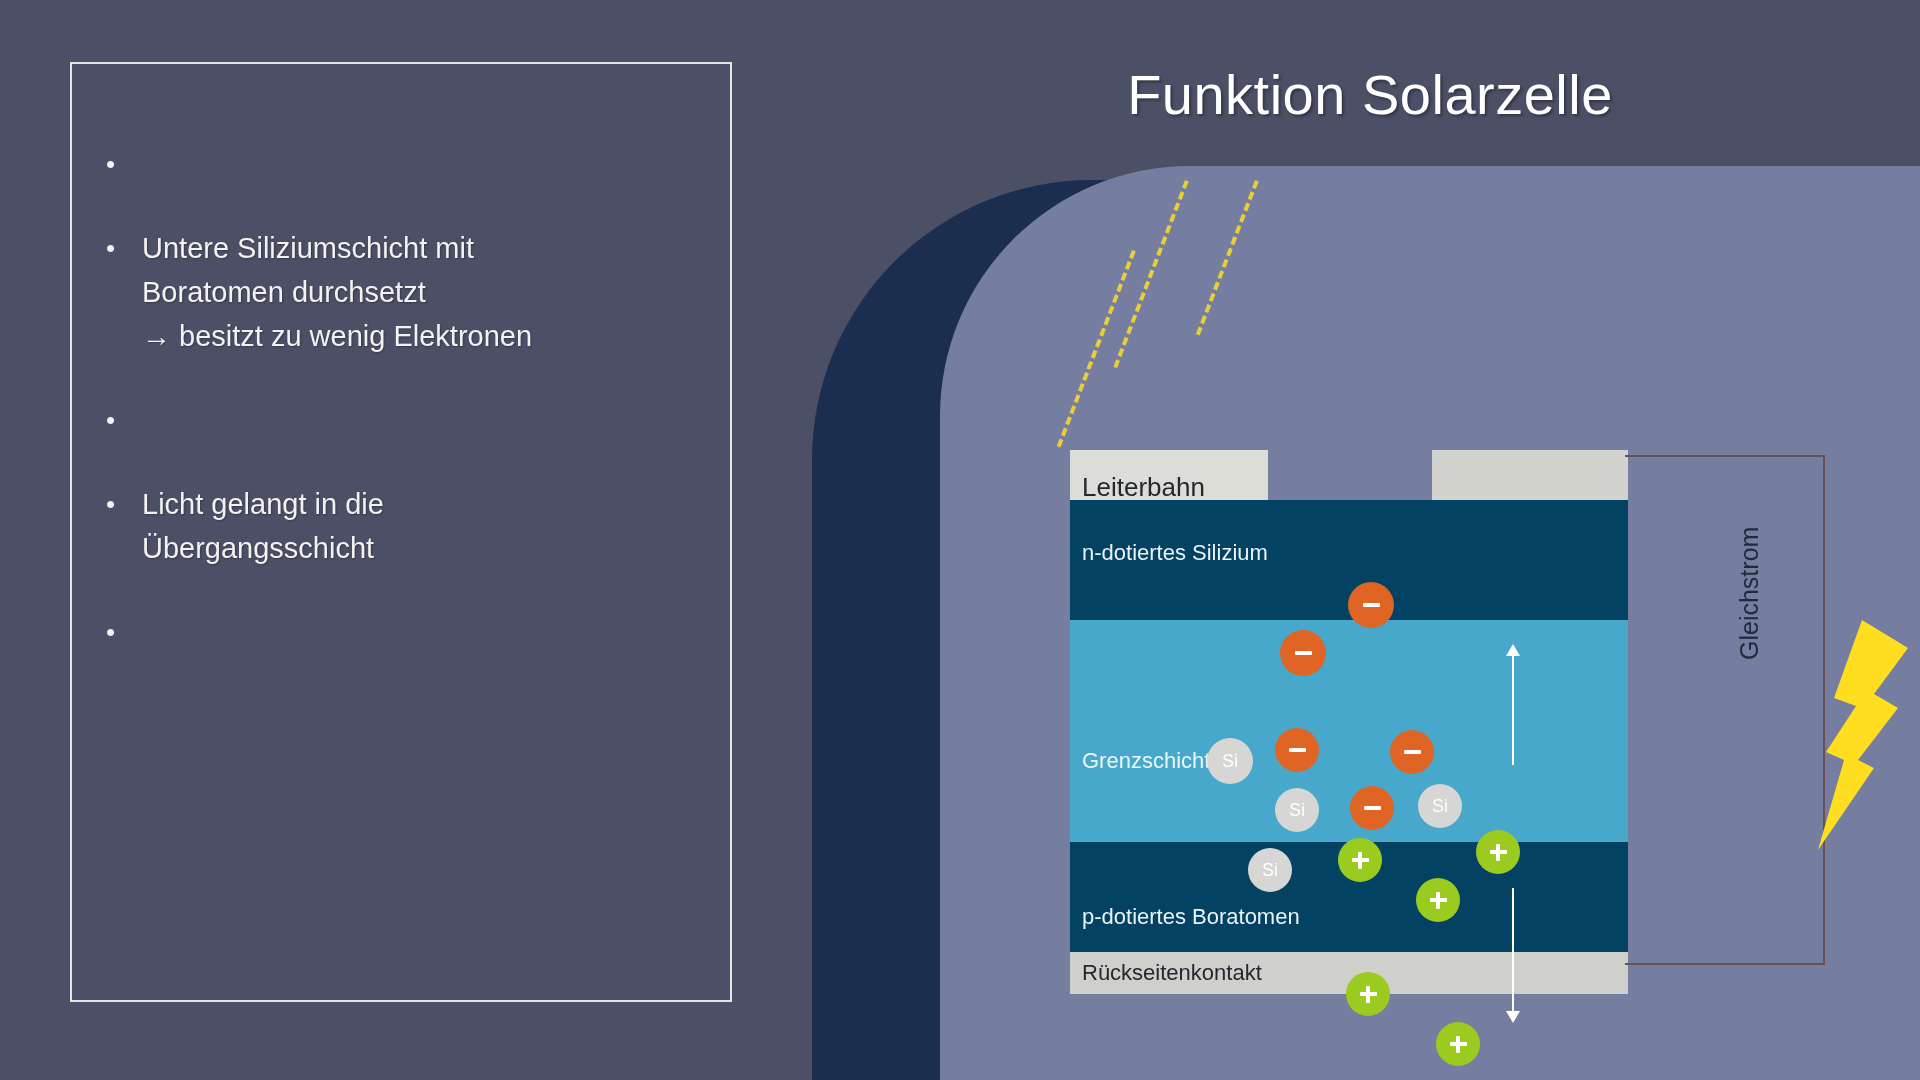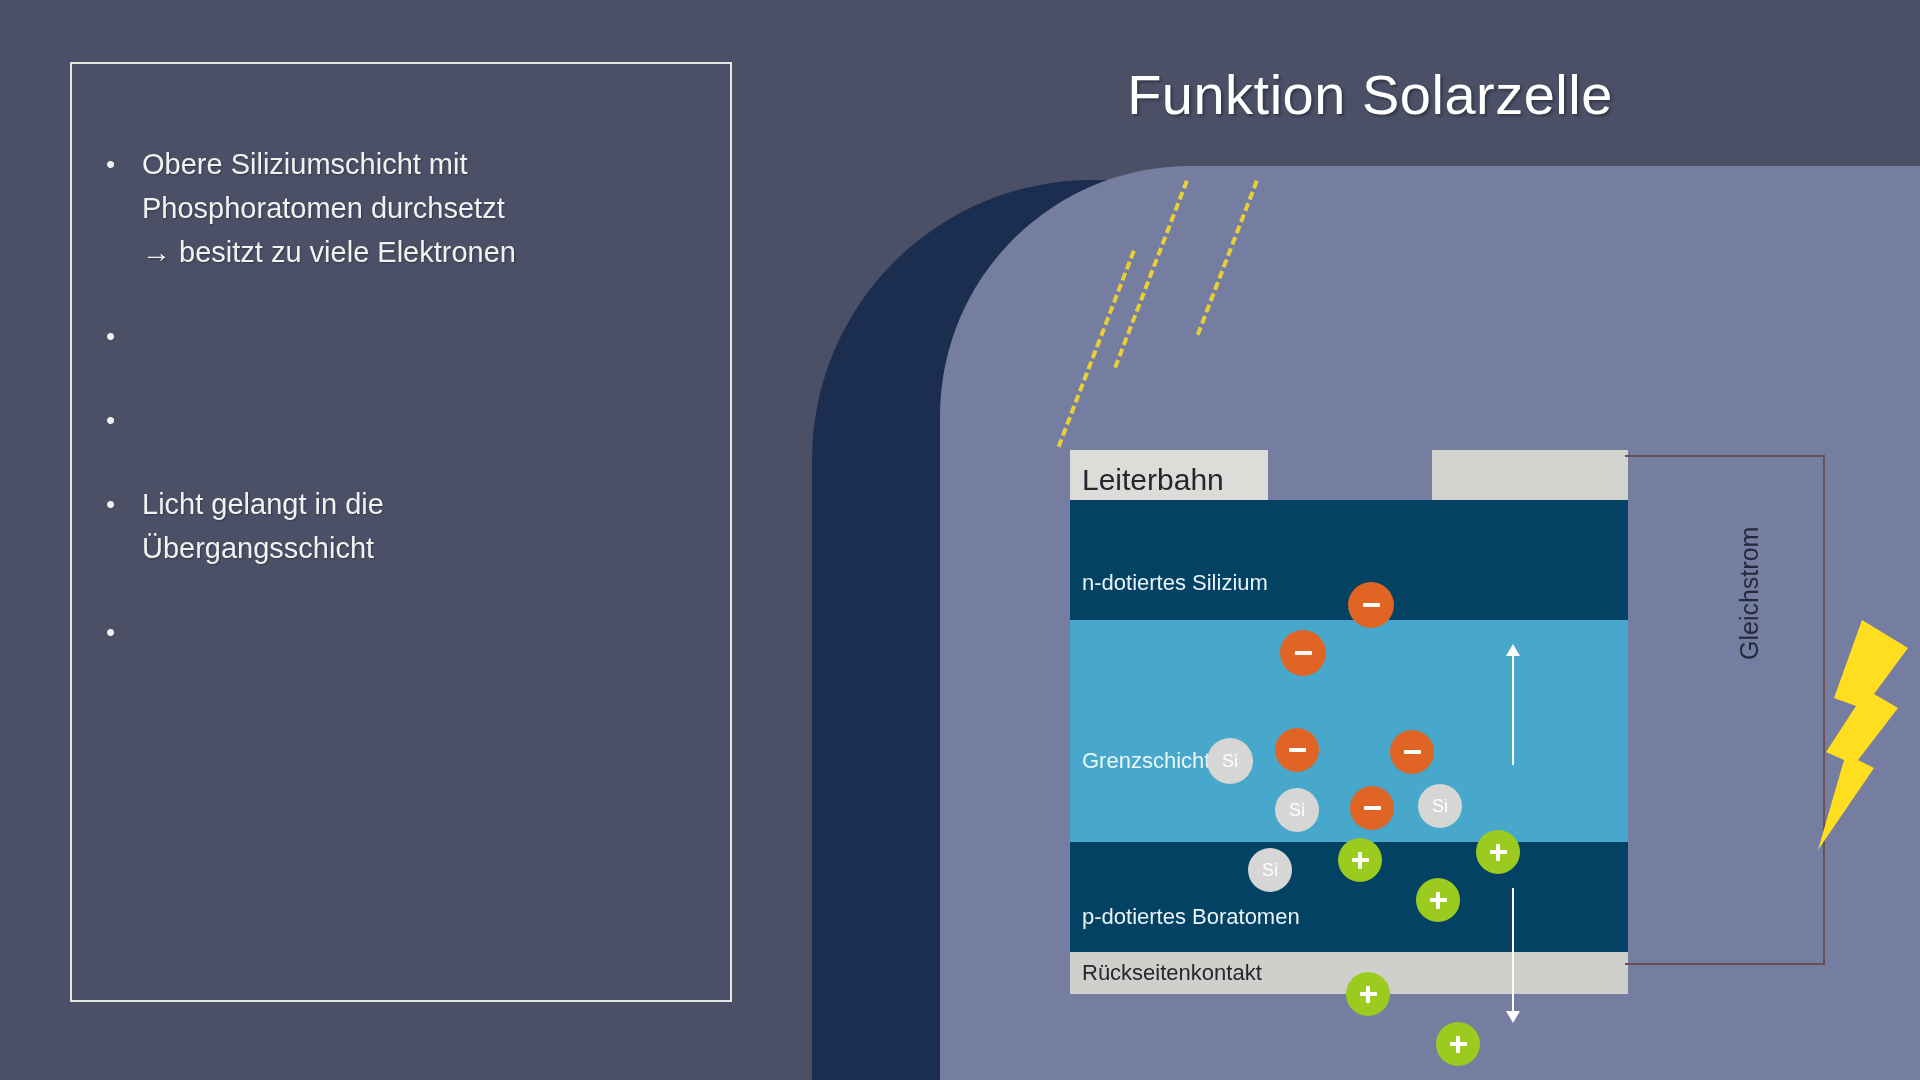--- a/index.html
+++ b/index.html
@@ -95,29 +95,29 @@
     position:absolute; left:0; top:0;
     width:198px; height:50px;
     background:#dcdcd8;
   }
   .lead-right {
     position:absolute; left:362px; top:0;
     width:196px; height:50px;
     background:#d2d2ce;
   }
   .lead-label {
-    position:absolute; left:12px; top:13px;
-    font-size:30px; color:#24282e;
+    position:absolute; left:12px; top:22px;
+    font-size:26px; color:#24282e;
   }
 
   .layer-n {
     top:50px; height:120px;
     background:#034263;
   }
-  .layer-n .layer-label { top:40px; color:#eaf3f8;margin-top:30px; }
+  .layer-n .layer-label { top:40px; color:#eaf3f8; }
 
   .layer-g {
     top:170px; height:222px;
     background:#47a8cc;
   }
   .layer-g .layer-label { top:128px; color:#eaf7fb; }
 
   .layer-p {
     top:392px; height:110px;
     background:#034263;
@@ -202,26 +202,26 @@
 
   <div class="panel-dark"></div>
   <div class="panel-light"></div>
 
   <div class="title">Funktion Solarzelle</div>
 
   <div class="textbox">
     <ul class="bullets" id="bullet-list">
         <li class="bullet">
           <span class="bullet-dot">•</span>
-          <span class="bullet-text">Obere Siliziumschicht mit
-Phosphoratomen durchsetzt
-→ besitzt zu viele Elektronen</span>
-        </li>
-        <li class="bullet">
-          <span class="bullet-dot">•</span>
+        </li>
+        <li class="bullet">
+          <span class="bullet-dot">•</span>
+          <span class="bullet-text">Untere Siliziumschicht mit
+Boratomen durchsetzt
+→ besitzt zu wenig Elektronen</span>
         </li>
         <li class="bullet">
           <span class="bullet-dot">•</span>
         </li>
         <li class="bullet">
           <span class="bullet-dot">•</span>
           <span class="bullet-text">Licht gelangt in die
 Übergangsschicht</span>
         </li>
         <li class="bullet">

